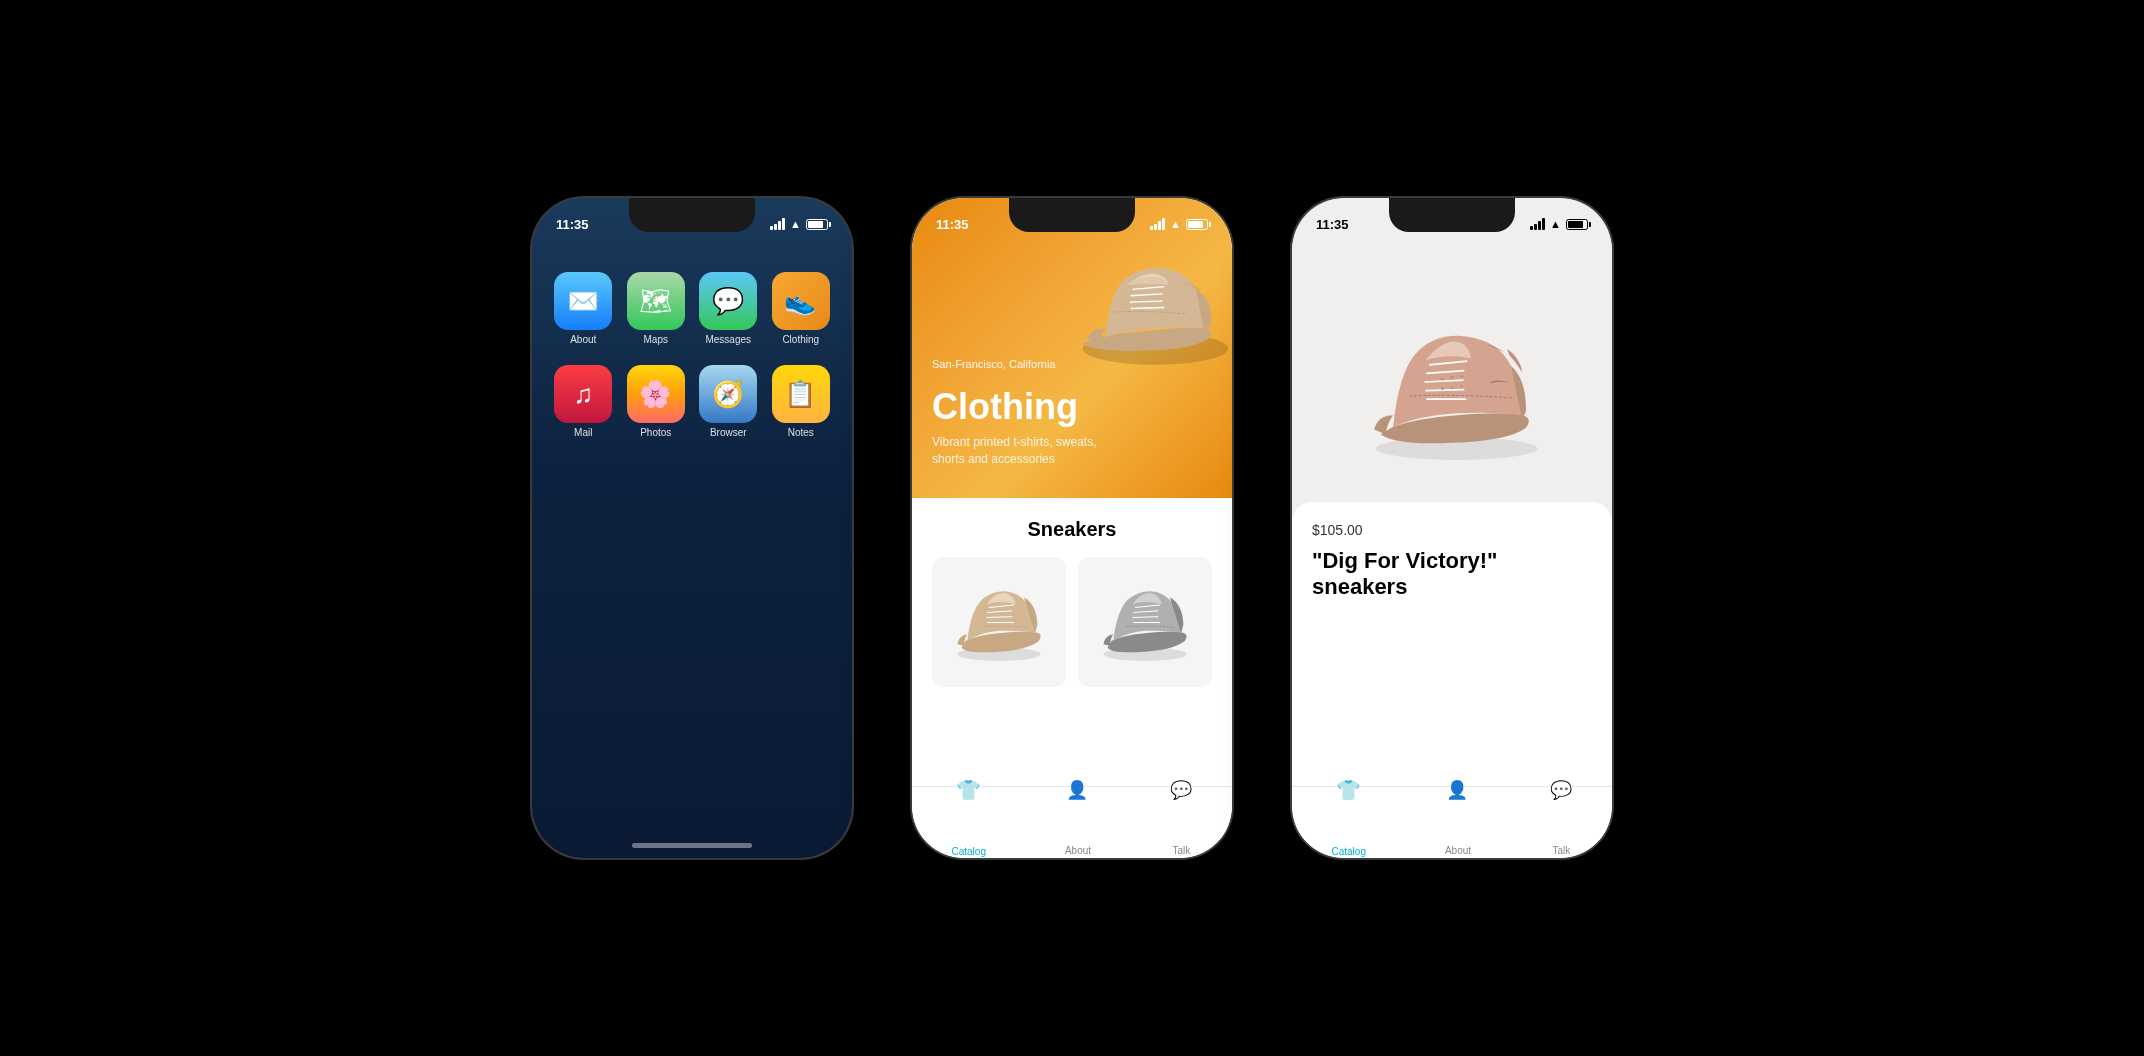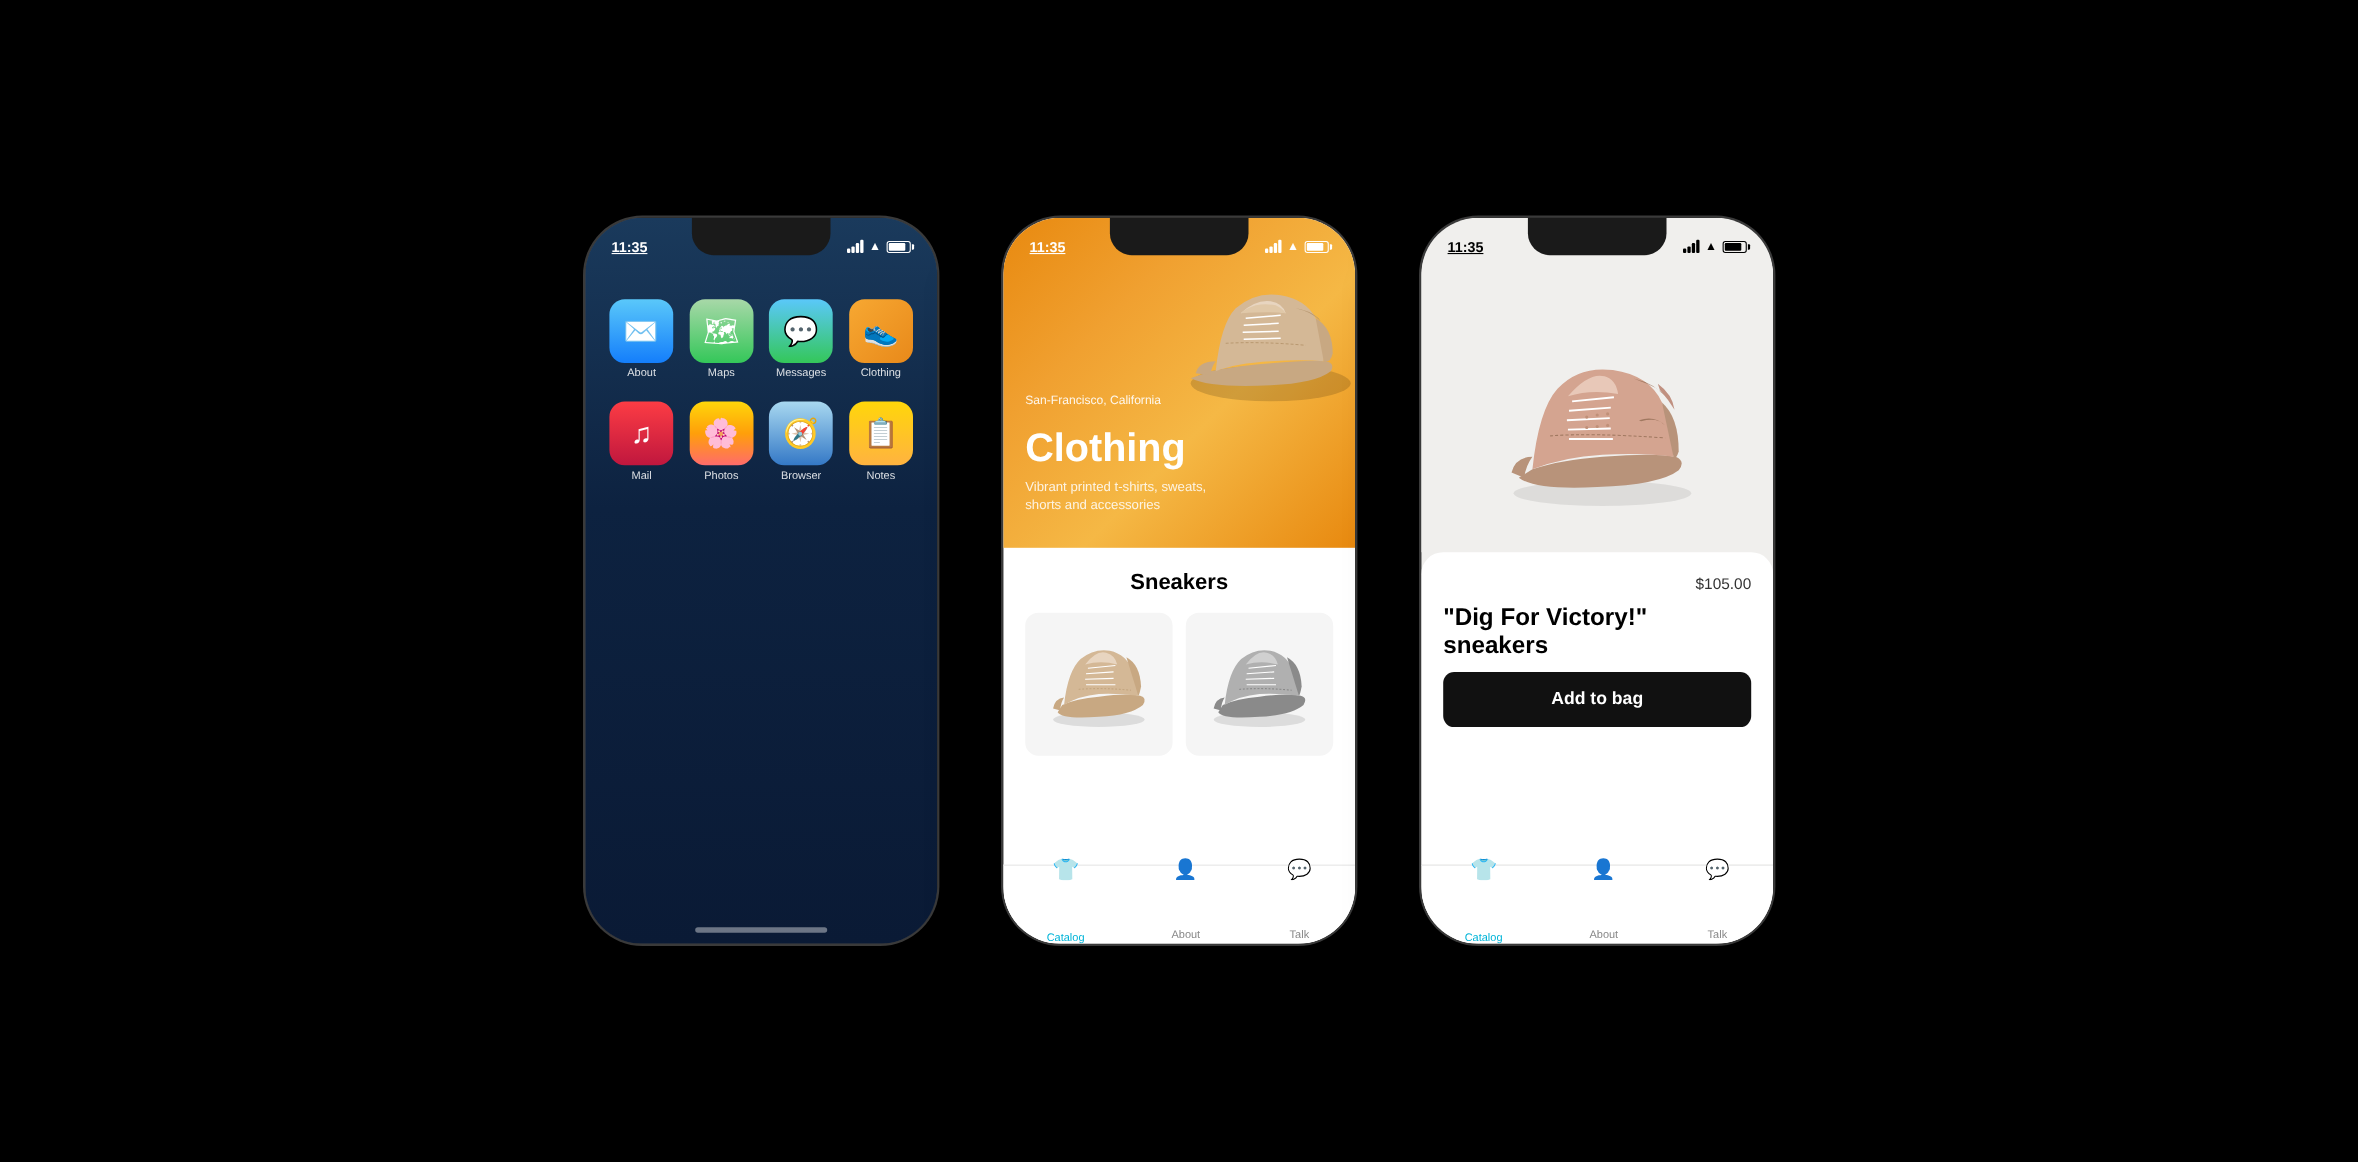--- a/index.html
+++ b/index.html
@@ -49,21 +49,21 @@
       display: flex;
       justify-content: space-between;
       align-items: center;
       padding: 14px 24px 6px;
       font-size: 12px;
       font-weight: 600;
       height: 44px;
       position: relative;
       z-index: 10;
     }
-    .status-bar .time { font-weight: 700; font-size: 13px; text-decoration: underline; }
+    .status-bar .time { font-weight: 700; font-size: 13px; }
     .status-icons { display: flex; align-items: center; gap: 5px; }
     .signal-bars { display: flex; align-items: flex-end; gap: 1px; }
     .signal-bars span {
       width: 3px;
       background: currentColor;
       border-radius: 1px;
       display: block;
     }
     .wifi-icon { font-size: 11px; }
     .battery-icon {
@@ -260,21 +260,20 @@
     }
 
     .product-info {
       flex: 1;
       background: #fff;
       border-radius: 20px 20px 0 0;
       padding: 20px;
       display: flex;
       flex-direction: column;
       gap: 10px;
-      align-items: flex-end;
     }
     .product-price {
       font-size: 14px;
       color: #333;
       font-weight: 400;
     }
     .product-name {
       font-size: 22px;
       font-weight: 700;
       color: #000;
@@ -525,21 +524,20 @@
           <circle cx="100" cy="91" r="1.5" fill="#c09078"></circle>
           <circle cx="110" cy="90" r="1.5" fill="#c09078"></circle>
 
           <path d="M 140 85 Q 155 80 165 90 Q 158 82 142 86 Z" fill="#a07860"></path>
         </svg>
       </div>
 
       <div class="product-info">
         <div class="product-price">$105.00</div>
         <div class="product-name">"Dig For Victory!" sneakers</div>
-        <button class="add-to-bag-btn">Add to bag</button>
       </div>
 
       <div class="tab-bar">
         <div class="tab-item tab-active">
           <span class="tab-icon" style="color:#00b4d8">👕</span>
           <span class="tab-label" style="color:#00b4d8">Catalog</span>
         </div>
         <div class="tab-item tab-inactive">
           <span class="tab-icon" style="color:#888;font-size:18px">👤</span>
           <span class="tab-label" style="color:#888">About</span>

